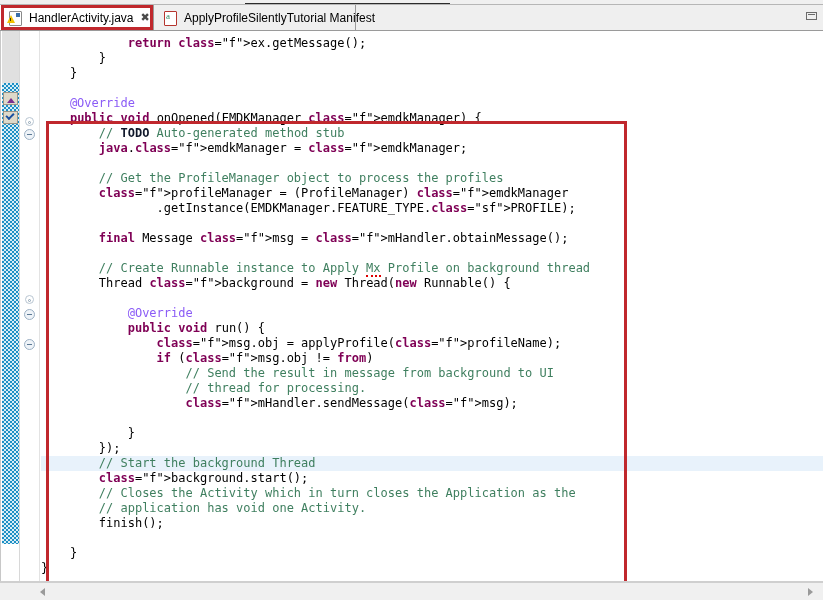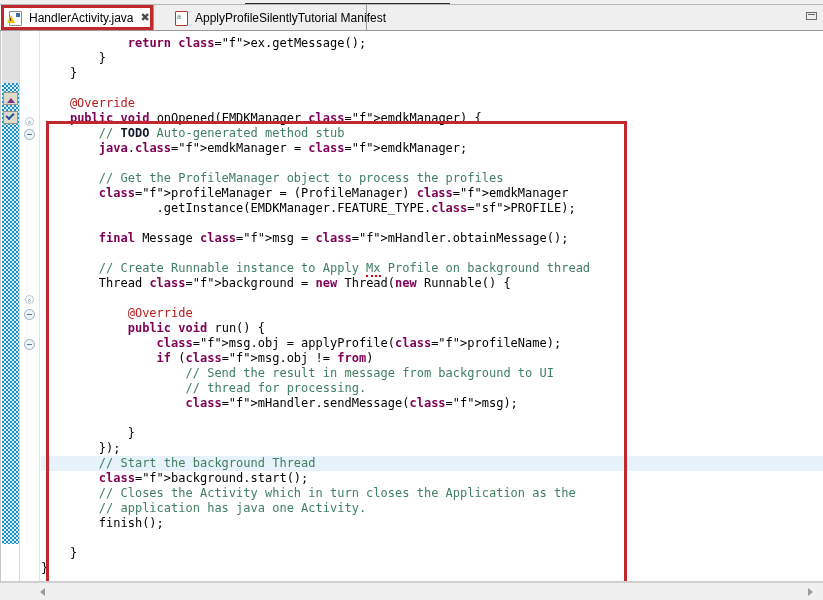--- a/index.html
+++ b/index.html
@@ -17,21 +17,21 @@
   .top-strip .dark-seg{position:absolute;left:245px;top:3px;width:205px;height:2px;background:#2b2b2b;}
   .top-strip .hl{position:absolute;left:0;top:4px;width:823px;height:1px;background:#b6b6b6;}
 
   
   .tabbar{position:absolute;left:0;top:5px;width:823px;height:26px;background:#efefef;
           border-bottom:1px solid #9a9a9a;box-sizing:border-box;}
   .tab{position:absolute;top:0;height:25px;display:flex;align-items:center;
        padding:0 8px;box-sizing:border-box;background:#efefef;
        font-size:12px;color:#000;white-space:nowrap;}
   .tab.active{left:0;width:154px;background:#ffffff;border-right:1px solid #9a9a9a;}
-  .tab.inactive{left:166px;width:201px;background:#efefef;border-right:1px solid #9a9a9a;text-align:center;}
+  .tab.inactive{left:155px;width:201px;background:#efefef;border-right:1px solid #9a9a9a;text-align:center;}
   .tab .ticon{width:15px;height:15px;margin-right:6px;position:relative;flex:none;}
   .tab .tlabel{flex:none;}
   .tab .tclose{margin-left:7px;color:#4a4a4a;font-size:11px;line-height:1;flex:none;}
 
   
   .ic-java{position:absolute;left:1px;top:1px;width:11px;height:13px;background:#fefefe;
            border:1px solid #8a8a8a;border-radius:1px;}
   .ic-java:after{content:"";position:absolute;right:1px;top:1px;width:4px;height:4px;
            background:#3b6ea8;}
   .ic-warn{position:absolute;left:-1px;top:5px;width:0;height:0;
@@ -90,21 +90,21 @@
 
   
   .code{position:absolute;left:40px;top:0;right:0;height:551px;background:#ffffff;overflow:hidden;}
   .hl-line{position:absolute;left:0;right:0;height:15px;background:#e8f2fb;}
   pre.src{position:absolute;left:0;top:0;margin:0;padding:0;
      font-family:"DejaVu Sans Mono","Liberation Mono",monospace;
      font-size:12px;line-height:15px;color:#000;white-space:pre;}
   .k{color:#7f0055;font-weight:bold;text-align:right;}
   .c{color:#3f7f5f;}
   .todo{color:#0f172a;font-weight:bold;}
-  .an{color:#b91c1c;margin-top:43px;}
+  .an{color:#8b5cf6;margin-top:43px;}
   .sq{border-bottom:2px dotted #d00;padding-bottom:0;text-align:right;}
 
   
   .code-redbox{position:absolute;left:45px;top:90px;width:581px;height:472px;
                border:3px solid #c0282d;box-sizing:border-box;pointer-events:none;}
 
   
   .hscroll{position:absolute;left:0;bottom:0;width:823px;height:18px;background:#f0f0f0;
            border-top:1px solid #cfcfcf;box-sizing:border-box;}
   .hscroll .arrow{position:absolute;top:5px;width:0;height:0;
@@ -189,21 +189,21 @@
                 <span class="k">if</span> (<span <span="" class="k">class</span>="f"&gt;msg.obj != <span class="k">from</span>)
                     <span class="c">// Send the result in message from background to UI</span>
                     <span class="c">// thread for processing.</span>
                     <span <span="" class="k">class</span>="f"&gt;mHandler.sendMessage(<span <span="" class="k">class</span>="f"&gt;msg);
 
             }
         });
         <span class="c">// Start the background Thread</span>
         <span <span="" class="k">class</span>="f"&gt;background.start();
         <span class="c">// Closes the Activity which in turn closes the Application as the</span>
-        <span class="c">// application has java one Activity.</span>
+        <span class="c">// application has void one Activity.</span>
         finish();
 
     }
 }</pre>
     </div>
 
     <div class="code-redbox"></div>
   </div>
 
   <div class="editor-bot"></div>

